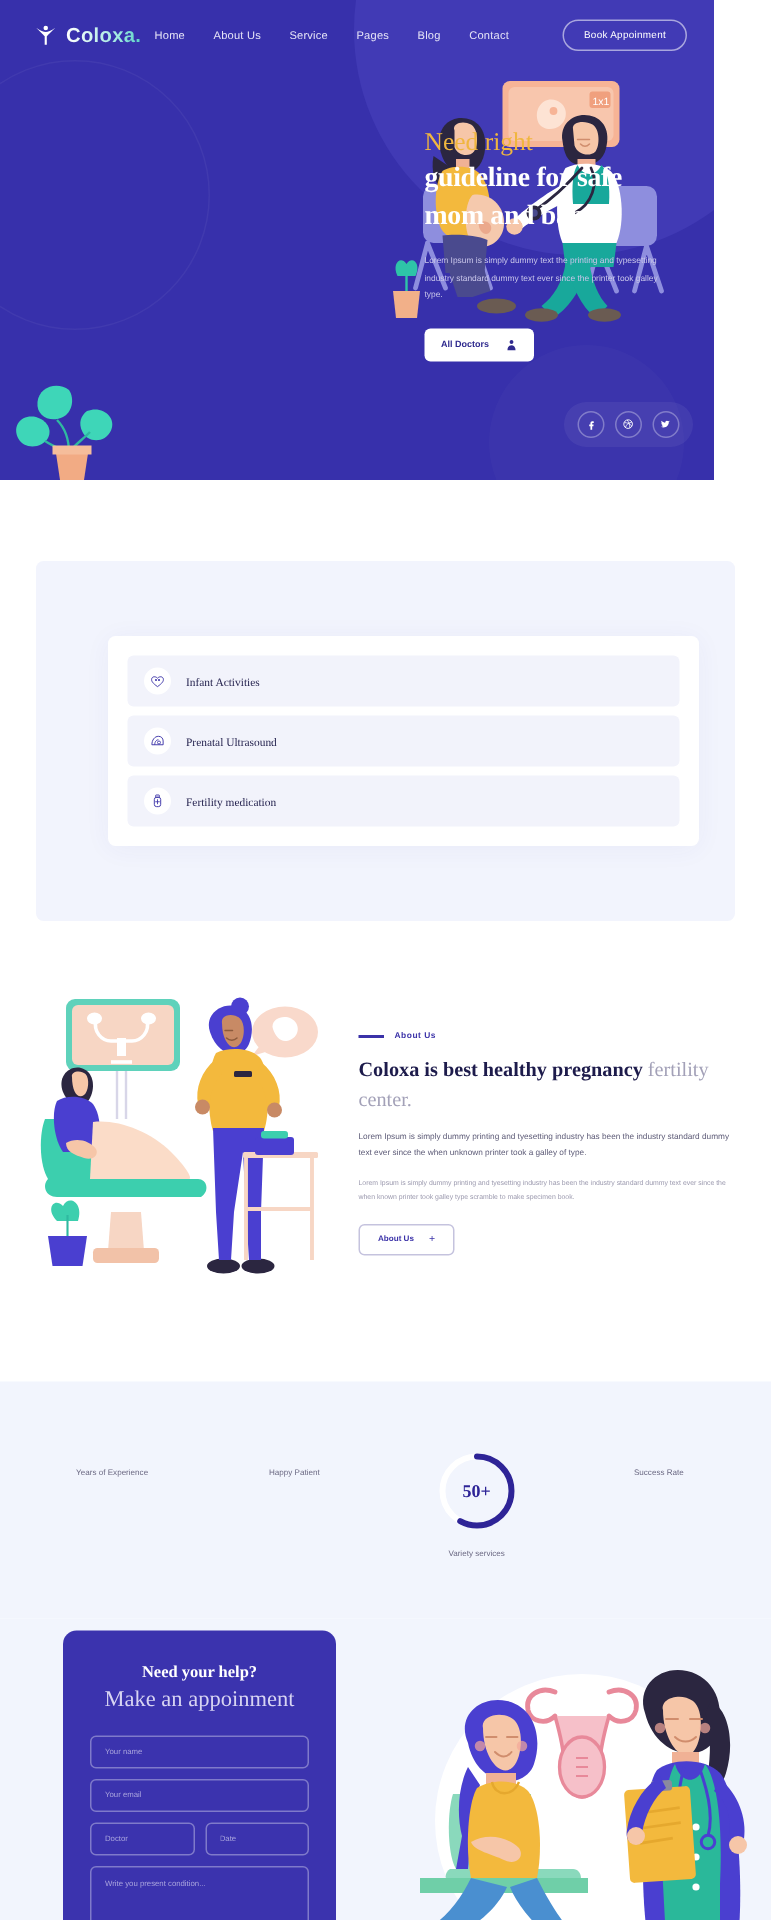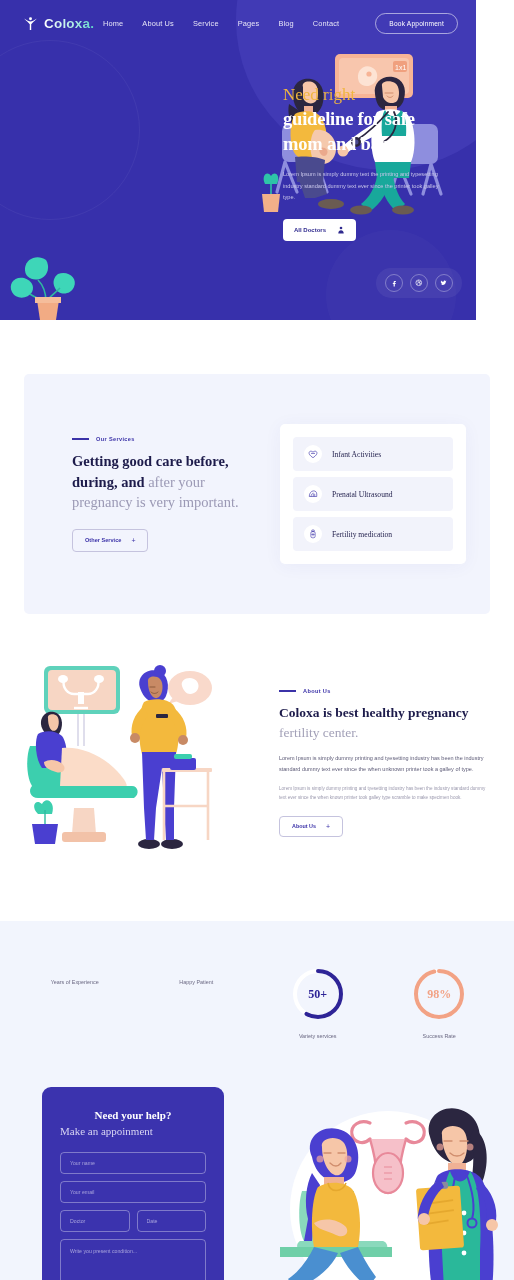--- a/index.html
+++ b/index.html
@@ -155,21 +155,21 @@
     font-family:"Liberation Serif", serif;
     font-size:7.6px; color:#262450; font-weight:400;
   }
 
   
   .about {
     background:#fff; padding:44px 22px 58px;
     display:flex; gap:22px; align-items:flex-start;
   }
   .about-art { width:195px; height:205px; flex:none; }
-  .about-right { flex:1; padding-top:30px;margin-left:40px; }
+  .about-right { flex:1; padding-top:30px; }
   .about-title {
     font-family:"Liberation Serif", serif;
     font-size:13.5px; line-height:1.45; color:#1d1b4b; font-weight:700;
   }
   .about-title .muted { color:#a3a1b8; font-weight:400; }
   .about-p1 {
     margin-top:11px; font-size:5.5px; line-height:2.0; color:#5d5b77;
   }
   .about-p2 {
     margin-top:9px; font-size:4.6px; line-height:2.0; color:#9b99ae;
@@ -207,22 +207,22 @@
     margin-left:42px; width:182px;
     background:#3b33ae; border-radius:9px 9px 0 0;
     padding:22px 18px 0; position:relative; z-index:3;
   }
   .appt-h1 {
     font-family:"Liberation Serif", serif;
     font-size:11px; color:#ffffff; font-weight:700; text-align:center;
   }
   .appt-h2 {
     font-family:"Liberation Serif", serif;
-    font-size:11px; color:#d7d4f2; font-weight:400;
-    text-align:left; margin-top:4px;
+    font-size:15px; color:#d7d4f2; font-weight:400;
+    text-align:center; margin-top:4px;
   }
   .appt-form { margin-top:15px; display:flex; flex-direction:column; gap:7px; }
   .appt-input {
     width:100%; background:transparent;
     border:1px solid rgba(255,255,255,.35); border-radius:4px;
     padding:7px 9px; font-size:5.2px; color:#ffffff;
     font-family:"Liberation Sans", sans-serif; outline:none;
   }
   .appt-input::placeholder { color:#a9a4dd; }
   .appt-row { display:flex; gap:7px; }
@@ -370,34 +370,20 @@
       <span class="social">
         <svg viewBox="0 0 12 12" width="7.5" height="7.5">
           <path d="M10.6 3.2 C10.2 3.4, 9.8 3.5, 9.4 3.6 C9.8 3.3, 10.1 2.9, 10.3 2.4 C9.9 2.7, 9.4 2.9, 8.9 3 C8.5 2.6, 8 2.3, 7.4 2.3 C6.2 2.3, 5.3 3.4, 5.6 4.6 C4 4.5, 2.6 3.7, 1.6 2.5 C1.1 3.4, 1.4 4.5, 2.2 5 C1.9 5, 1.6 4.9, 1.3 4.8 C1.3 5.7, 2 6.5, 2.8 6.7 C2.5 6.8, 2.2 6.8, 1.9 6.7 C2.2 7.5, 2.9 8, 3.7 8 C2.9 8.6, 1.9 8.9, 1 8.8 C1.8 9.3, 2.8 9.6, 3.8 9.6 C7.5 9.6, 9.5 6.5, 9.4 3.8 C9.9 3.6, 10.3 3.4, 10.6 3.2 Z" fill="#ffffff"></path>
         </svg>
       </span>
     </div>
   </section>
 
   <section class="services-wrap">
     <div class="services-card">
-      <div class="svc-left">
-        <div class="eyebrow-row">
-          <span class="eyebrow-dash"></span>
-          <span class="eyebrow-text">Our Services</span>
-        </div>
-        <h2 class="svc-title">
-          <span>Getting good care before, during, and</span>
-          <span class="muted">after your pregnancy is very important.</span>
-        </h2>
-        <button class="svc-btn">
-          <span class="svc-btn-label">Other Service</span>
-          <span class="svc-btn-plus">+</span>
-        </button>
-      </div>
 
       <div class="svc-right">
         <div class="svc-item">
           <span class="svc-icon">
             <svg viewBox="0 0 16 16" width="10" height="10">
               <path d="M8 14 C3 10.5, 1.2 8, 1.8 5.6 C2.4 3.2, 5.6 2.6, 8 5 C10.4 2.6, 13.6 3.2, 14.2 5.6 C14.8 8, 13 10.5, 8 14 Z" fill="none" stroke="#3b32a8" stroke-width="1"></path>
               <circle cx="6.4" cy="7" r="1.1" fill="#3b32a8"></circle>
               <circle cx="9.6" cy="7" r="1.1" fill="#3b32a8"></circle>
             </svg>
           </span>
@@ -513,27 +499,20 @@
       <div class="stat-ring">
         <svg viewBox="0 0 54 54" width="54" height="54">
           <circle cx="27" cy="27" r="23" fill="none" stroke="#ffffff" stroke-width="4"></circle>
           <circle id="r2" cx="27" cy="27" r="23" fill="none" stroke-width="4" stroke-linecap="round" stroke="#2e2497" stroke-dasharray="144.51326206513048" stroke-dashoffset="60.69557006735481"></circle>
         </svg>
         <div class="stat-val" id="v2" style="color: rgb(46, 36, 151);">50+</div>
       </div>
       <div class="stat-label">Variety services</div>
     </div>
     <div class="stat">
-      <div class="stat-ring">
-        <svg viewBox="0 0 54 54" width="54" height="54">
-          <circle cx="27" cy="27" r="23" fill="none" stroke="#ffffff" stroke-width="4"></circle>
-          <circle id="r3" cx="27" cy="27" r="23" fill="none" stroke-width="4" stroke-linecap="round" stroke="#f2a285" stroke-dasharray="144.51326206513048" stroke-dashoffset="5.780530482605224"></circle>
-        </svg>
-        <div class="stat-val" id="v3" style="color: rgb(242, 162, 133);">98%</div>
-      </div>
       <div class="stat-label">Success Rate</div>
     </div>
   </section>
 
   <section class="appt">
     <div class="appt-card">
       <div class="appt-h1">Need your help?</div>
       <div class="appt-h2">Make an appoinment</div>
       <form class="appt-form">
         <input class="appt-input" type="text" placeholder="Your name" style="">

